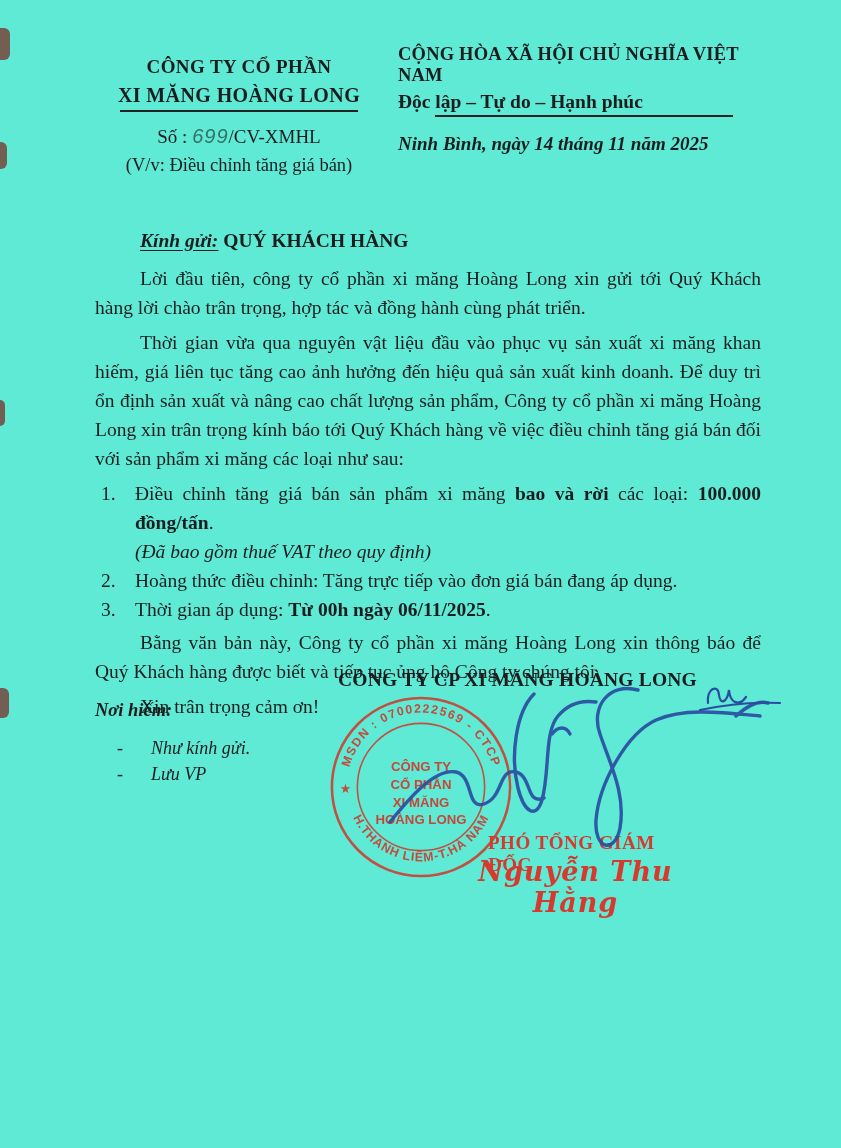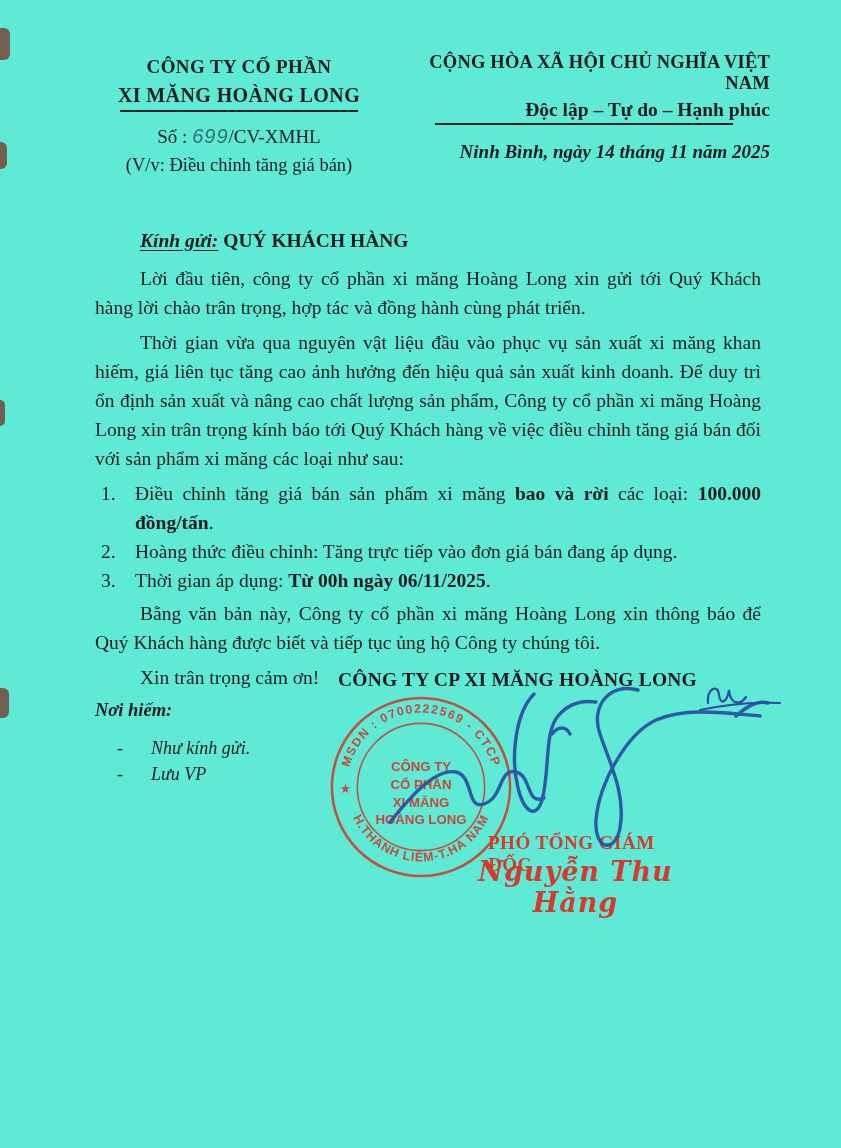--- a/index.html
+++ b/index.html
@@ -14,21 +14,21 @@
     color:#1d1d20;
   }
   
   .hdr-left{position:absolute;top:56px;left:86px;width:306px;text-align:center;}
   .hdr-left .l1{font-size:19px;font-weight:bold;letter-spacing:.4px;}
   .hdr-left .l2{font-size:20px;font-weight:bold;letter-spacing:.4px;margin-top:6px;}
   .hdr-left .rule{width:238px;height:2px;background:#222;margin:3px auto 0;}
   .so-line{margin-top:13px;font-size:19px;}
   .hand-num{font-family:Liberation Sans, sans-serif;font-style:italic;color:#35706a;font-size:20px;letter-spacing:1px;}
   .subject{margin-top:7px;font-size:18.5px;}
-  .hdr-right{position:absolute;top:52px;left:398px;width:372px;text-align:right;}
+  .hdr-right{position:absolute;top:44px;left:398px;width:372px;text-align:left;}
   .hdr-right .n1{font-size:18.5px;font-weight:bold;letter-spacing:.2px;}
   .hdr-right .n2{font-size:19.5px;font-weight:bold;margin-top:5px;display:inline-block;}
   .hdr-right .rule{width:298px;height:2px;background:#222;margin:2px auto 0;}
   .date-line{margin-top:16px;font-size:19px;font-weight:bold;font-style:italic;}
   
   .letter-body{position:absolute;top:226px;left:95px;width:666px;font-size:19.5px;line-height:29px;text-align:justify;}
   .salutation{text-indent:45px;margin-bottom:9px;}
   .sal-label{font-weight:bold;font-style:italic;text-decoration:underline;text-underline-offset:3px;}
   .sal-value{font-weight:bold;}
   .para{text-indent:45px;margin:0 0 6px 0;}
@@ -96,21 +96,21 @@
       <span> </span>
       <span class="sal-value">QUÝ KHÁCH HÀNG</span>
     </div>
 
     <p class="para">Lời đầu tiên, công ty cổ phần xi măng Hoàng Long xin gửi tới Quý Khách hàng lời chào trân trọng, hợp tác và đồng hành cùng phát triển.</p>
     <p class="para">Thời gian vừa qua nguyên vật liệu đầu vào phục vụ sản xuất xi măng khan hiếm, giá liên tục tăng cao ảnh hưởng đến hiệu quả sản xuất kinh doanh. Để duy trì ổn định sản xuất và nâng cao chất lượng sản phẩm, Công ty cổ phần xi măng Hoàng Long xin trân trọng kính báo tới Quý Khách hàng về việc điều chỉnh tăng giá bán đối với sản phẩm xi măng các loại như sau:</p>
 
     <div class="olist">
       <div class="li">
         <span class="num">1.</span>
-        <span class="li-text"><span>Điều chỉnh tăng giá bán sản phẩm xi măng </span><b>bao và rời</b><span> các loại: </span><b>100.000 đồng/tấn</b><span>.</span></span>
+        <span class="li-text"><span>Điều chỉnh tăng giá bán sản phẩm xi măng </span><b>bao và rời</b><span> các loại: </span><b>100.000 đồng/tấn</b><span>.</span><span class="note">(Đã bao gồm thuế VAT theo quy định)</span></span>
       </div>
       <div class="li">
         <span class="num">2.</span>
         <span class="li-text">Hoàng thức điều chỉnh: Tăng trực tiếp vào đơn giá bán đang áp dụng.</span>
       </div>
       <div class="li">
         <span class="num">3.</span>
         <span class="li-text"><span>Thời gian áp dụng: </span><b>Từ 00h ngày 06/11/2025</b><span>.</span></span>
       </div>
     </div>

